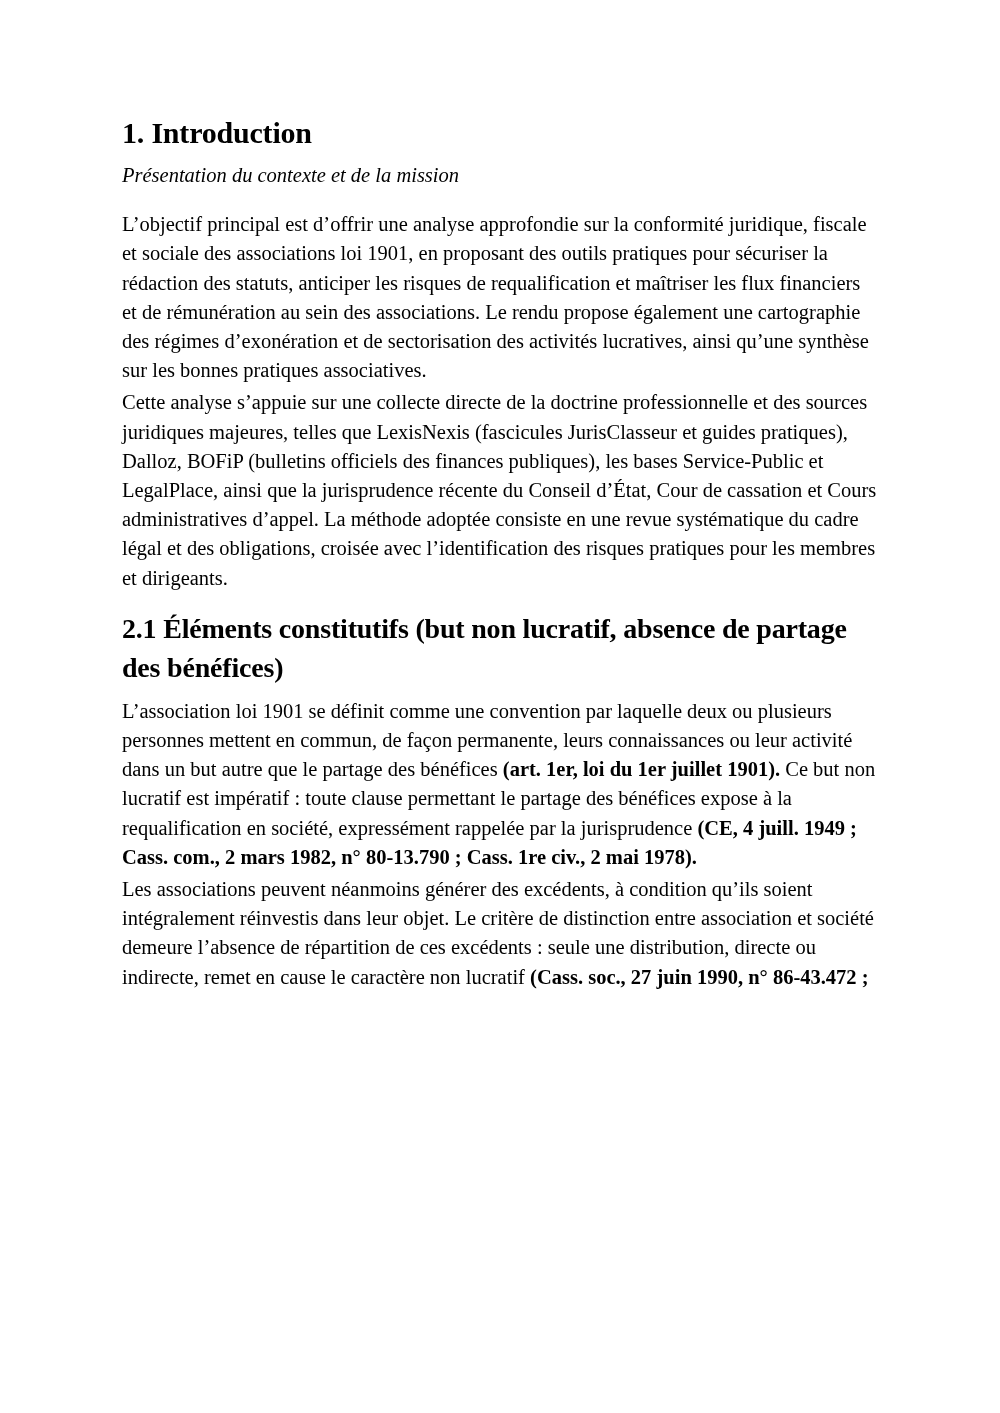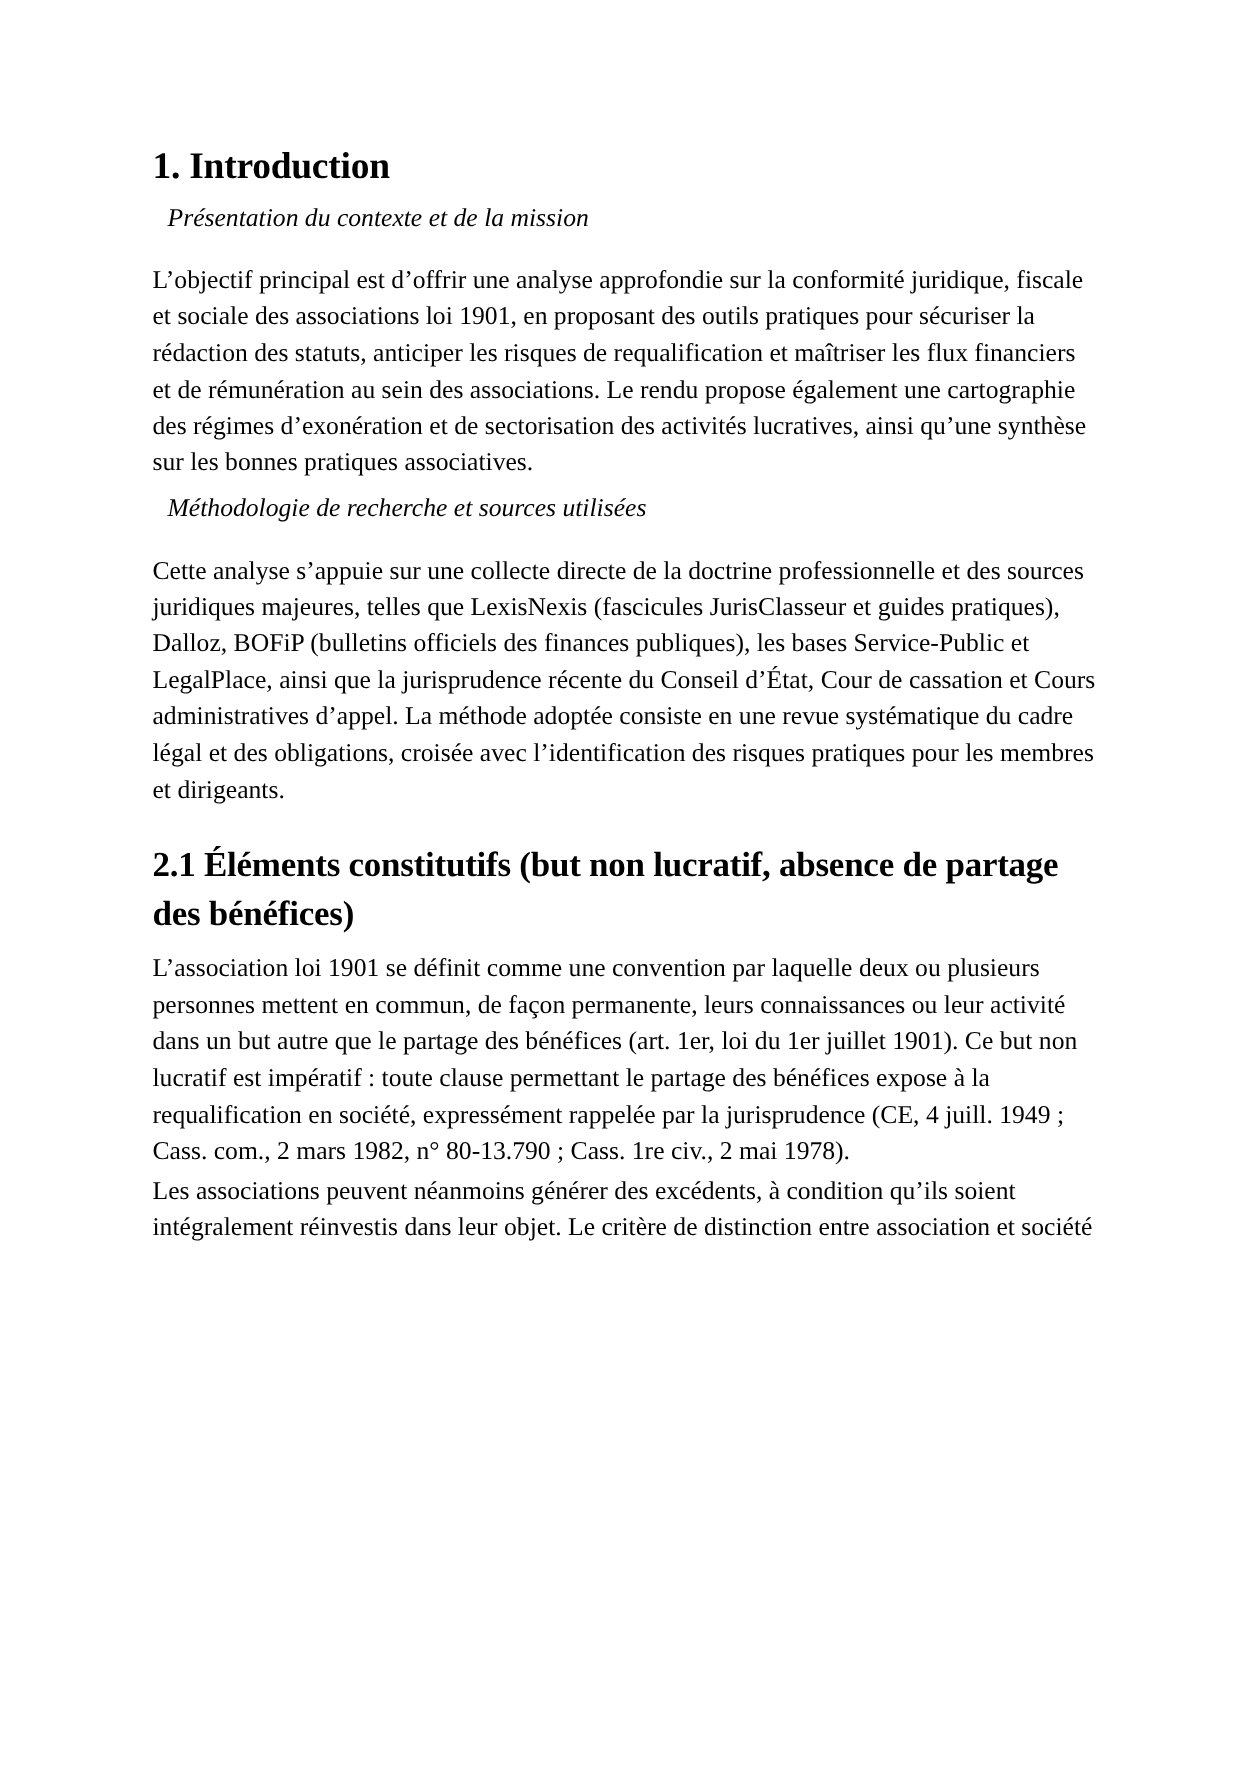--- a/index.html
+++ b/index.html
@@ -24,58 +24,57 @@
     width: 756px;
   }
   .content p {
     font-size: 20.5px;
     line-height: 29.2px;
     margin: 3px 0;
     text-align: left;
   }
   .content p.subtitle {
     font-style: italic;
-    margin: 8px 0 20px 12px;
+    margin: 8px 0 20px 0;
   }
   .content h1 {
     font-size: 30px;
     line-height: 40px;
     font-weight: 700;
     margin: 24px 0 8px 0;
     letter-spacing: -0.2px;
   }
   .content h1.first {
     margin-top: 0;
   }
   .content h2 {
     font-size: 28px;
     line-height: 39px;
     font-weight: 700;
-    margin: 26px 0 10px 0;
+    margin: 16px 0 10px 0;
     letter-spacing: -0.2px;
   }
   .content b {
-    font-weight: 400;
+    font-weight: 700;
   }
 </style>
 </head>
 <body>
 
 <div class="page">
   <div class="content">
 
     <h1 class="first">1. Introduction</h1>
 
     <p class="subtitle">Présentation du contexte et de la mission</p>
 
 
 
     <p><span>L’objectif principal est d’offrir une analyse approfondie sur la conformité juridique, fiscale et sociale des associations loi 1901, en proposant des outils pratiques pour sécuriser la rédaction des statuts, anticiper les risques de requalification et maîtriser les flux financiers et de rémunération au sein des associations. Le rendu propose également une cartographie des régimes d’exonération et de sectorisation des activités lucratives, ainsi qu’une synthèse sur les bonnes pratiques associatives.</span></p>
 
-    <p class="subtitle">Méthodologie de recherche et sources utilisées</p>
 
     <p><span>Cette analyse s’appuie sur une collecte directe de la doctrine professionnelle et des sources juridiques majeures, telles que LexisNexis (fascicules JurisClasseur et guides pratiques), Dalloz, BOFiP (bulletins officiels des finances publiques), les bases Service-Public et LegalPlace, ainsi que la jurisprudence récente du Conseil d’État, Cour de cassation et Cours administratives d’appel. La méthode adoptée consiste en une revue systématique du cadre légal et des obligations, croisée avec l’identification des risques pratiques pour les membres et dirigeants.</span></p>
 
 
     <h2>2.1 Éléments constitutifs (but non lucratif, absence de partage des bénéfices)</h2>
 
     <p><span>L’association loi 1901 se définit comme une convention par laquelle deux ou plusieurs personnes mettent en commun, de façon permanente, leurs connaissances ou leur activité dans un but autre que le partage des bénéfices </span><b>(art. 1er, loi du 1er juillet 1901).</b><span> Ce but non lucratif est impératif : toute clause permettant le partage des bénéfices expose à la requalification en société, expressément rappelée par la jurisprudence </span><b>(CE, 4 juill. 1949 ; Cass. com., 2 mars 1982, n° 80-13.790 ; Cass. 1re civ., 2 mai 1978).</b></p>
 
     <p><span>Les associations peuvent néanmoins générer des excédents, à condition qu’ils soient intégralement réinvestis dans leur objet. Le critère de distinction entre association et société demeure l’absence de répartition de ces excédents : seule une distribution, directe ou indirecte, remet en cause le caractère non lucratif </span><b>(Cass. soc., 27 juin 1990, n° 86-43.472 ; CE, 5 févr. 2021, n° 426882).</b></p>
 

